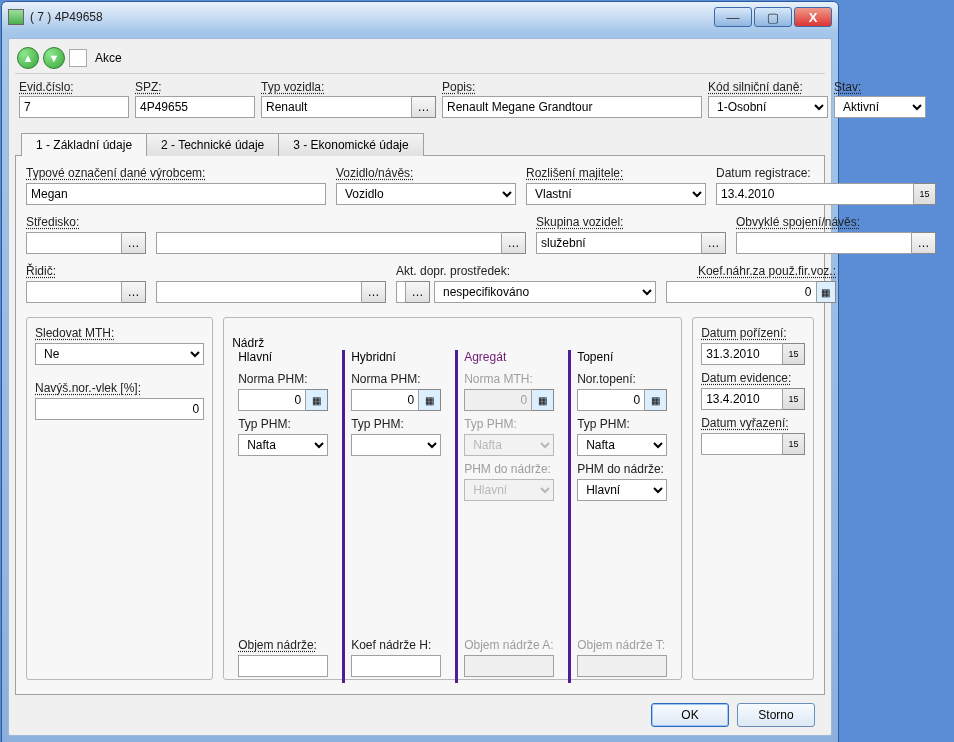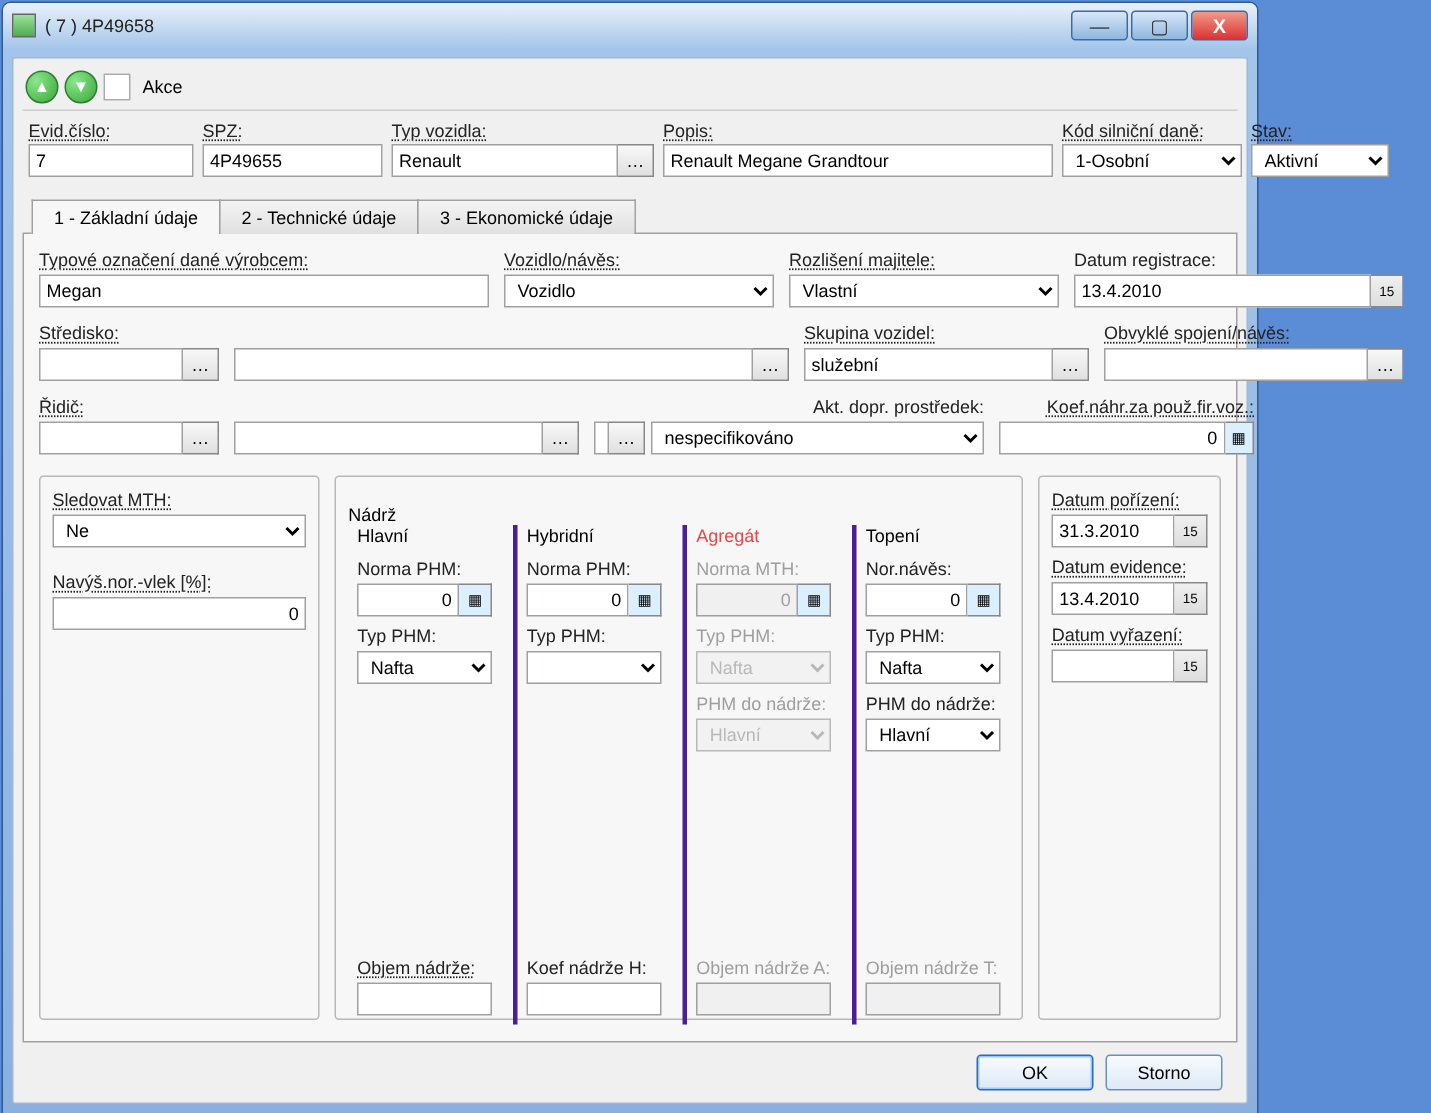--- a/index.html
+++ b/index.html
@@ -226,21 +226,21 @@
           </div>
         </div>
         <div>
           <span class="lbl plain">&nbsp;</span>
           <div class="pick">
             <input type="text" style="">
             <div class="dots">…</div>
           </div>
         </div>
         <div>
-          <span class="lbl plain" style="text-align:right">Akt. dopr. prostředek:</span>
+          <span class="lbl plain" style="text-align:left">Akt. dopr. prostředek:</span>
           <div style="display:flex; gap:4px;">
             <div class="pick" style="width:34px;">
               <input type="text" style="width: 10px;">
               <div class="dots">…</div>
             </div>
             <select style="flex:1"><option>nespecifikováno</option></select>
           </div>
         </div>
         <div>
           <span class="lbl" style="text-align:right; display:block;">Koef.náhr.za použ.fir.voz.:</span>
@@ -304,21 +304,21 @@
                 <select><option></option></select>
               </div>
               <div class="spacer"></div>
               <div class="field">
                 <span class="lbl plain">Koef nádrže H:</span>
                 <input type="text" style="">
               </div>
             </div>
 
             <div class="mid-col disabled">
-              <div class="hd" style="color:#ef4444">Agregát</div>
+              <div class="hd" style="color:#701a75">Agregát</div>
               <div class="field">
                 <span class="lbl plain">Norma MTH:</span>
                 <div class="numbox">
                     <input type="text" disabled="" value="0" style="">
                     <div class="ic">▦</div>
                   </div>
               </div>
               <div class="field">
                 <span class="lbl plain">Typ PHM:</span>
                 <select disabled=""><option>Nafta</option></select>
@@ -330,21 +330,21 @@
               <div class="spacer"></div>
               <div class="field">
                 <span class="lbl plain">Objem nádrže A:</span>
                 <input type="text" disabled="" style="">
               </div>
             </div>
 
             <div class="mid-col">
               <div class="hd">Topení</div>
               <div class="field">
-                <span class="lbl plain">Nor.návěs:</span>
+                <span class="lbl plain">Nor.topení:</span>
                 <div class="numbox">
                     <input type="text" value="0" style="">
                     <div class="ic">▦</div>
                   </div>
               </div>
               <div class="field">
                 <span class="lbl plain">Typ PHM:</span>
                 <select><option>Nafta</option></select>
               </div>
               <div class="field">

